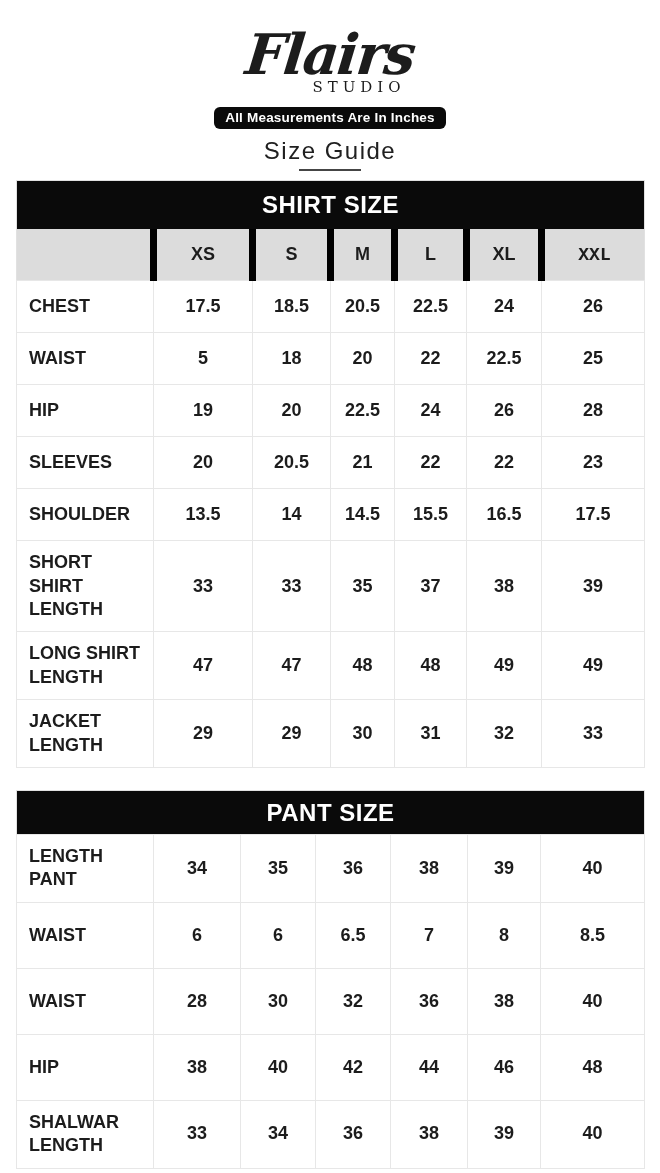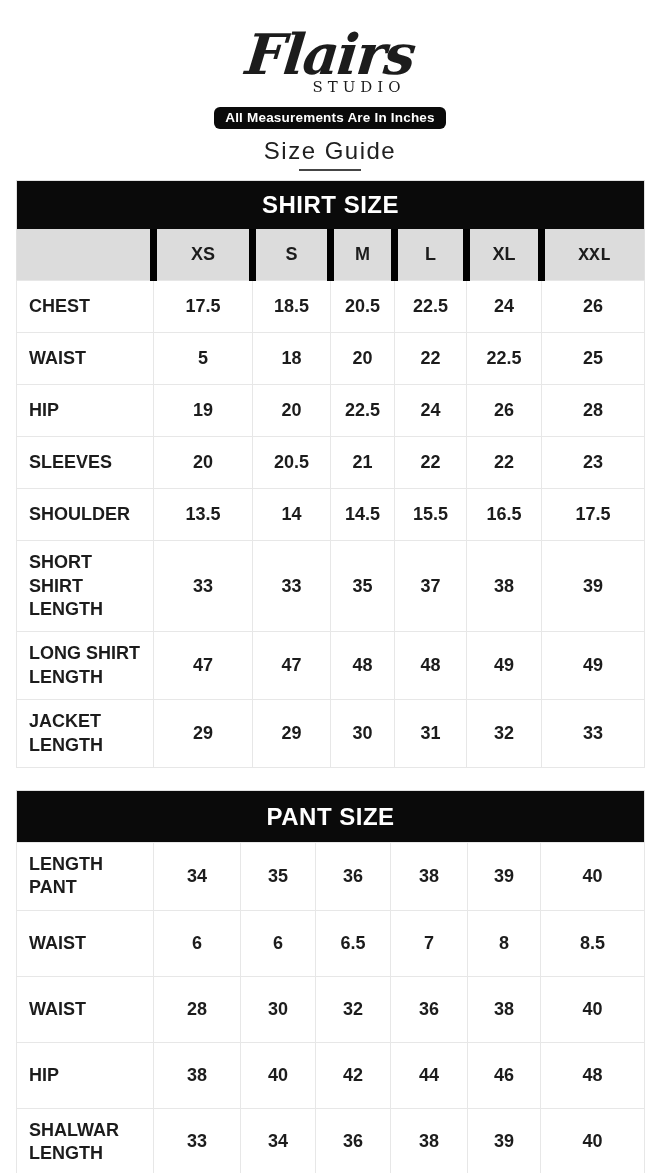--- a/index.html
+++ b/index.html
@@ -49,21 +49,21 @@
     width:628px; table-layout:fixed; border-collapse:collapse;
     border:1px solid #e1e1e1;
   }
   table.shirt{ margin-top:9px; }
   table.pant{ margin-top:22px; }
   th.table-title{
     background:var(--header-bg); color:var(--header-text);
     font-size:24px; font-weight:700; letter-spacing:.5px;
     height:48px; text-align:center; border:none;
   }
-  .pant th.table-title{ height:52px; }
+  .pant th.table-title{ height:44px; }
   tr.size-head th{
     background:var(--size-row-bg);
     height:52px; font-size:18px; font-weight:700;
     text-align:center; border-right:7px solid #000000;
   }
   tr.size-head th:last-child{ border-right:none;font-family:Liberation Mono, monospace; }
   tbody td{
     border:1px solid var(--border);
     font-size:18px; font-weight:700;
     text-align:center; vertical-align:middle;

